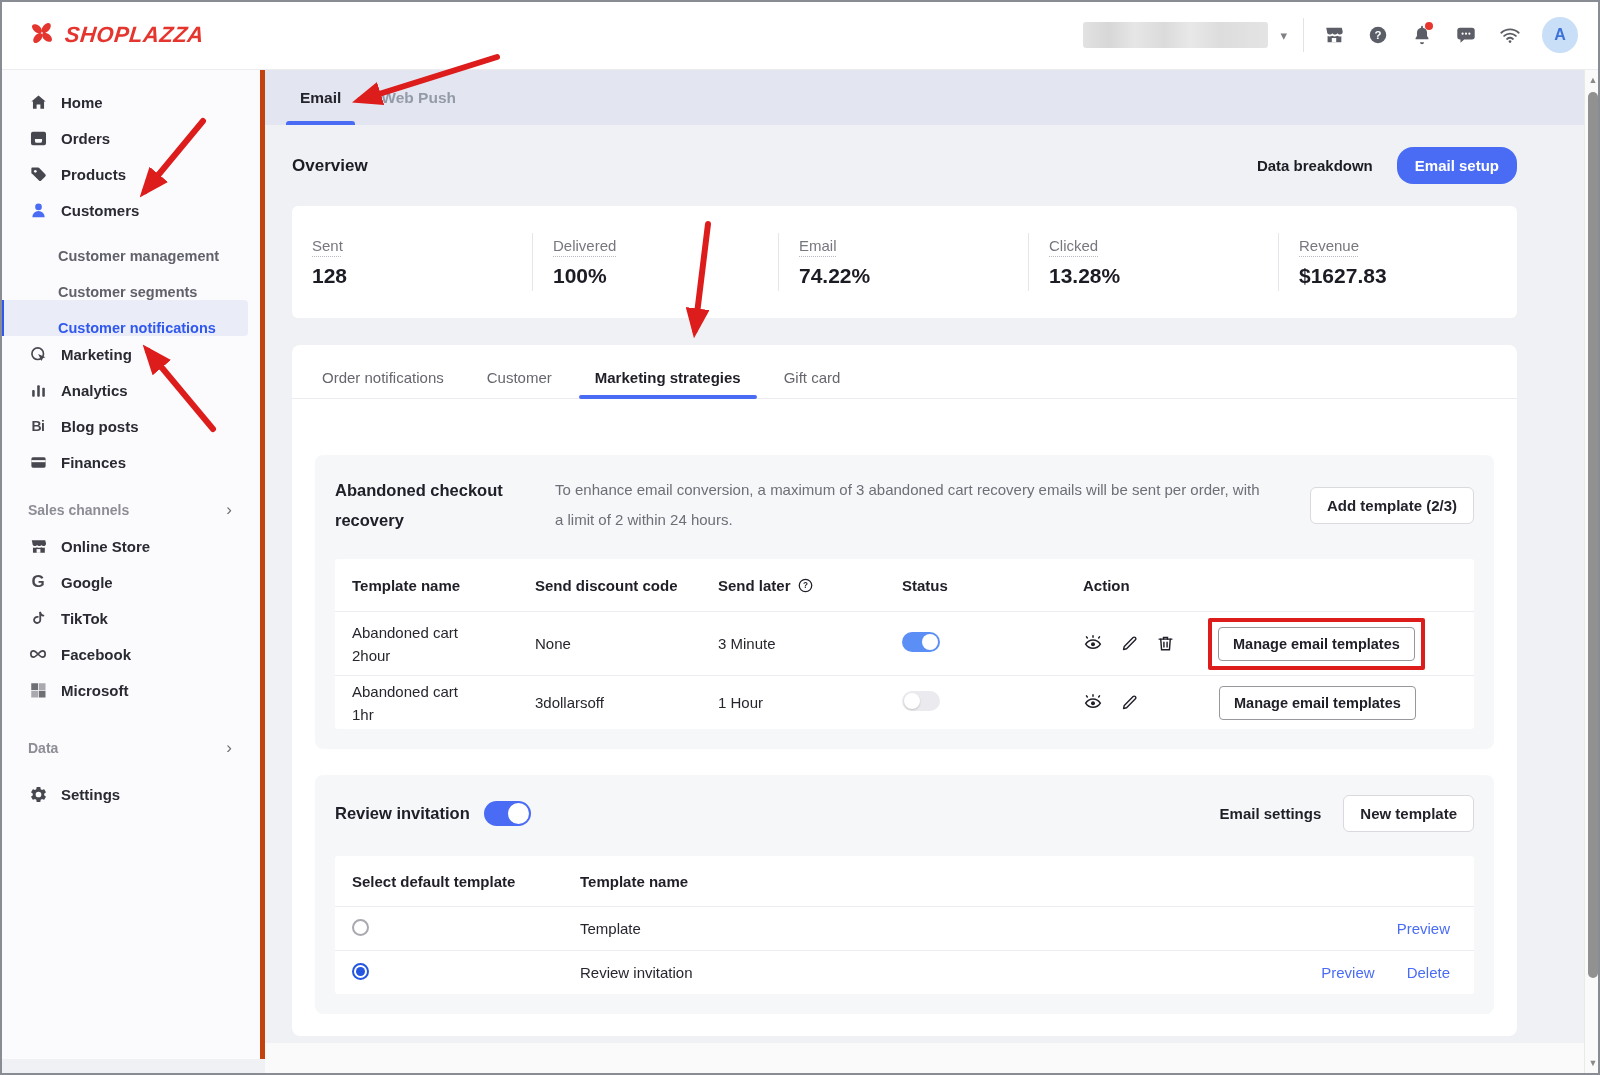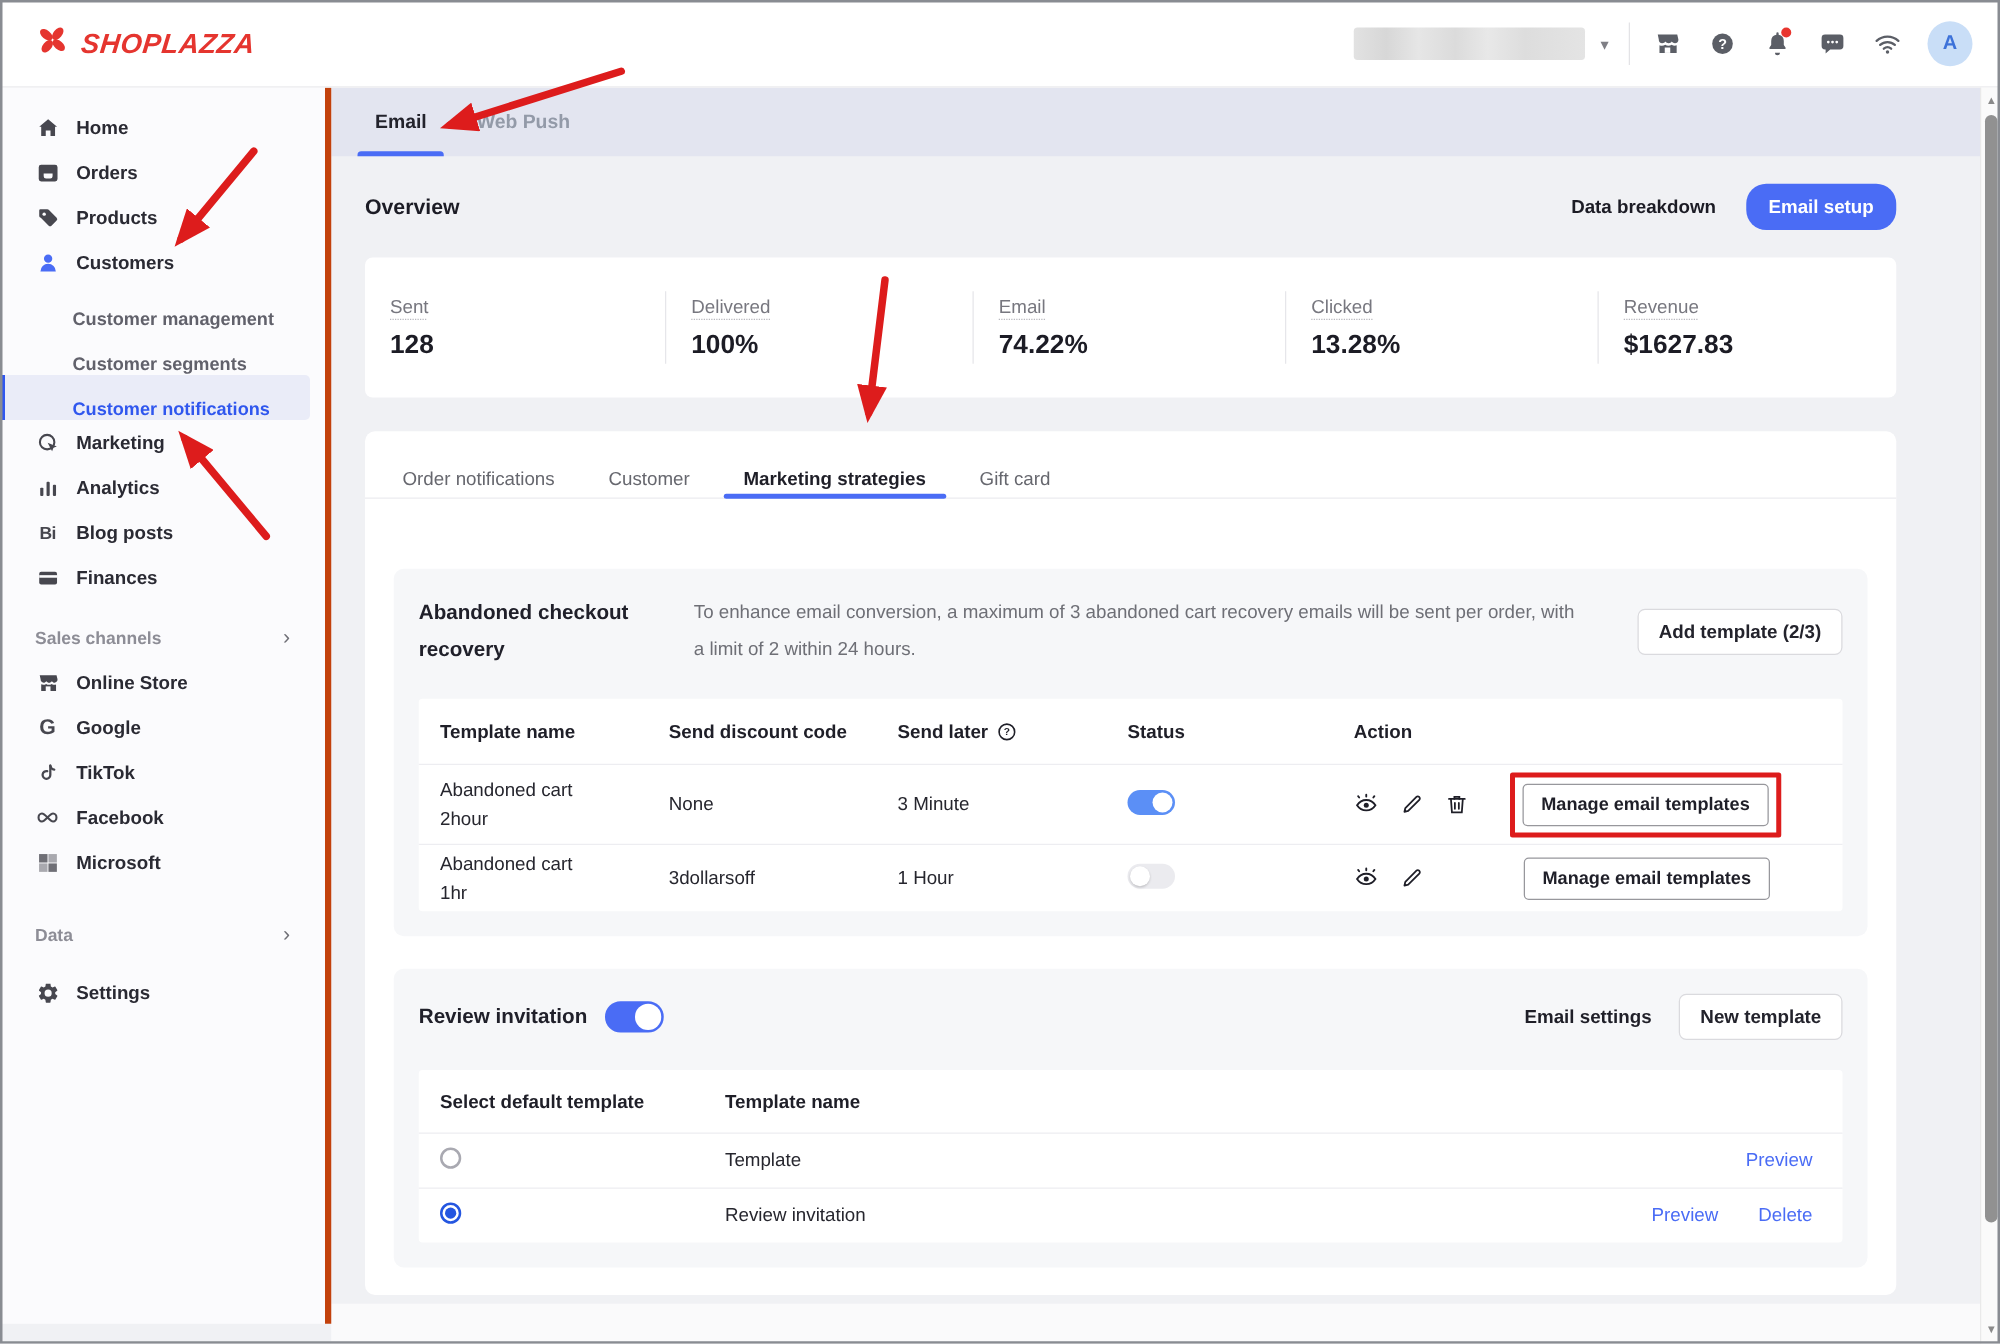--- a/index.html
+++ b/index.html
@@ -63,21 +63,21 @@
   .stats-card { width:1225px; margin:22px 0 0 27px; background:#fff; border-radius:6px; display:flex;
                 align-items:center; height:112px; }
   .stat { height:58px; padding-left:20px; display:flex; flex-direction:column; justify-content:center; }
   .stat + .stat { border-left:1px solid #e6e6ea; }
   .stat-label { font-size:15px; color:#77777f; width:max-content;
                 text-decoration:underline dotted #b9b9bf 1px; text-underline-offset:5px; }
   .stat-value { font-size:21px; font-weight:700; color:#1c1c25; margin-top:10px; }
 
   .big-card { width:1225px; margin:27px 0 0 27px; background:#fff; border-radius:8px; padding-bottom:22px; }
   .section-tabs { display:flex; padding-left:14px; gap:11px; height:54px; border-bottom:1px solid #ececf0; }
-  .sec-tab { position:relative; display:flex; align-items:center; padding:0 16px; font-size:15px;
+  .sec-tab { position:relative; display:flex; align-items:flex-start; padding:0 16px; font-size:15px;
              color:#66676e; font-weight:500; cursor:pointer;margin-top:24px; }
   .sec-tab.active { color:#1f1f28; font-weight:700; }
   .sec-tab.active::after { content:""; position:absolute; left:0; right:0; bottom:-1px; height:4px;
                            background:#4a6cf5; border-radius:2px; }
 
   .panel { width:1179px; margin:56px auto 0; background:#f6f7f9; border-radius:8px; padding:20px; }
   .panel.review { margin-top:26px; }
   .panel-head { display:flex; align-items:center; }
   .panel-title { width:200px; font-size:16.5px; font-weight:700; color:#20202a; line-height:30px; flex:none; }
   .panel-desc { flex:1; font-size:15px; color:#6e6f76; line-height:30px; padding:0 46px 0 20px; }

